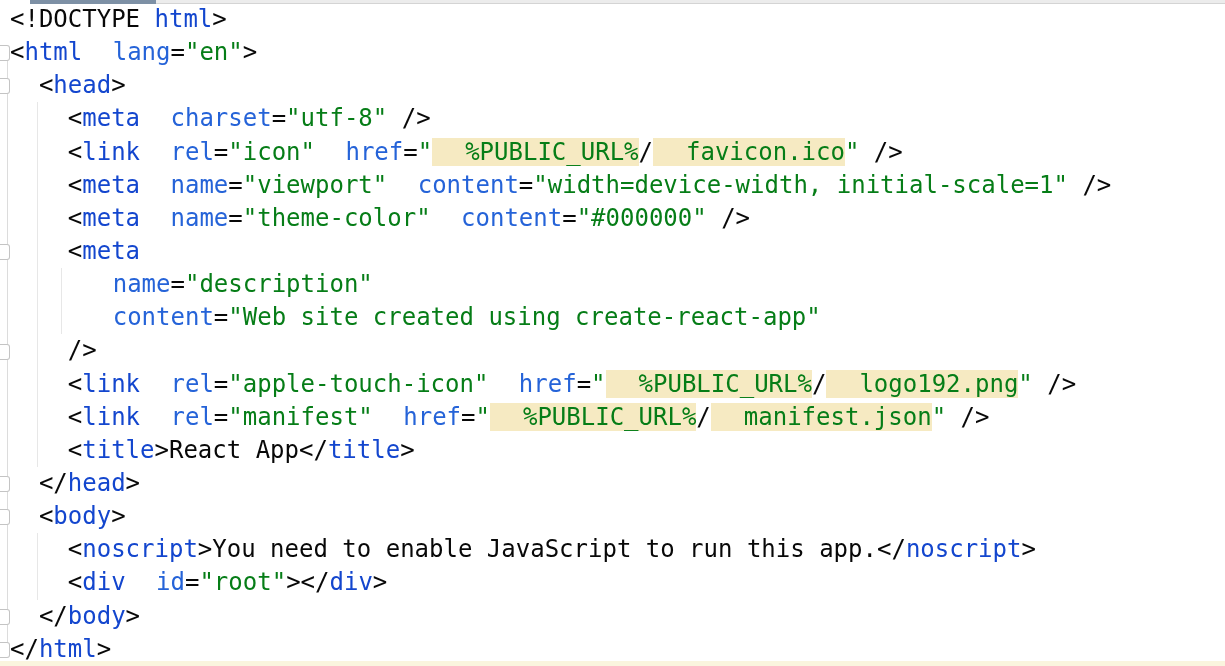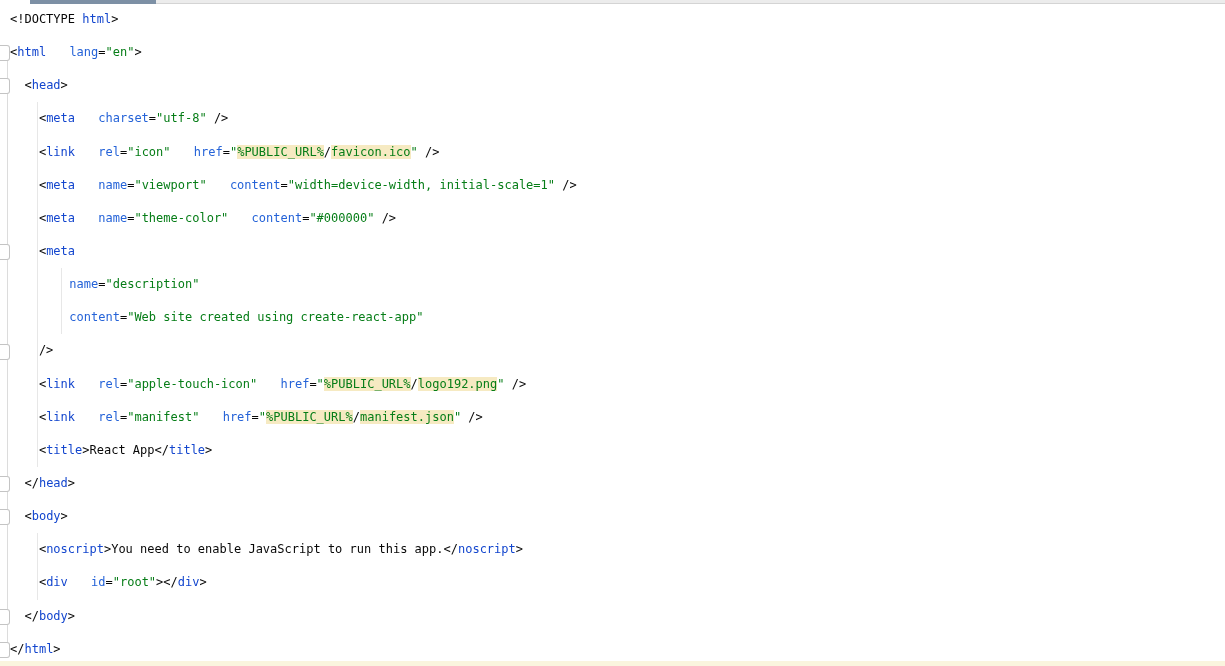--- a/index.html
+++ b/index.html
@@ -20,28 +20,28 @@
     border-radius:0 3px 3px 0; background:#ffffff;
   }
   .fold-mark::after {
     content:""; position:absolute; left:-1px; right:1px; top:50%;
     height:1.5px; margin-top:-1px; background:inherit;
   }
   .indent-guide { position:absolute; width:1px; z-index:0; }
   
   #code-area {
     position:absolute; left:0; top:3px; margin:0; padding:0 0 0 10px;
-    font-size:12px; line-height:33.15px; white-space:pre; z-index:3;
+    font-size:24px; line-height:33.15px; white-space:pre; z-index:3;
   }
   .code-line { height:33.15px; }
   .p { color:var(--c-p); }
   .t { color:var(--c-tag); }
   .a { color:var(--c-attr);margin-left:16px; }
   .s { color:var(--c-str); }
-  .h { color:var(--c-str); background:var(--c-hlbg); }
+  .h { color:var(--c-str); background:var(--c-hlbg);padding-left:33px; }
   .x { color:var(--c-sep); }
   .bottom-strip { position:absolute; left:0; right:0; bottom:0; height:5px; z-index:4; }
 </style>
 </head>
 <body>
 
 <div class="stage">
   <div class="topbar">
     <div class="topbar-accent" id="tab-accent" style="left: 30px; width: 126px; background: rgb(125, 144, 165);"></div>
     <div class="topbar-rest" id="tab-rest" style="left: 156px; right: 0px; background: rgb(236, 236, 236); border-bottom-color: rgb(212, 212, 212);"></div>

